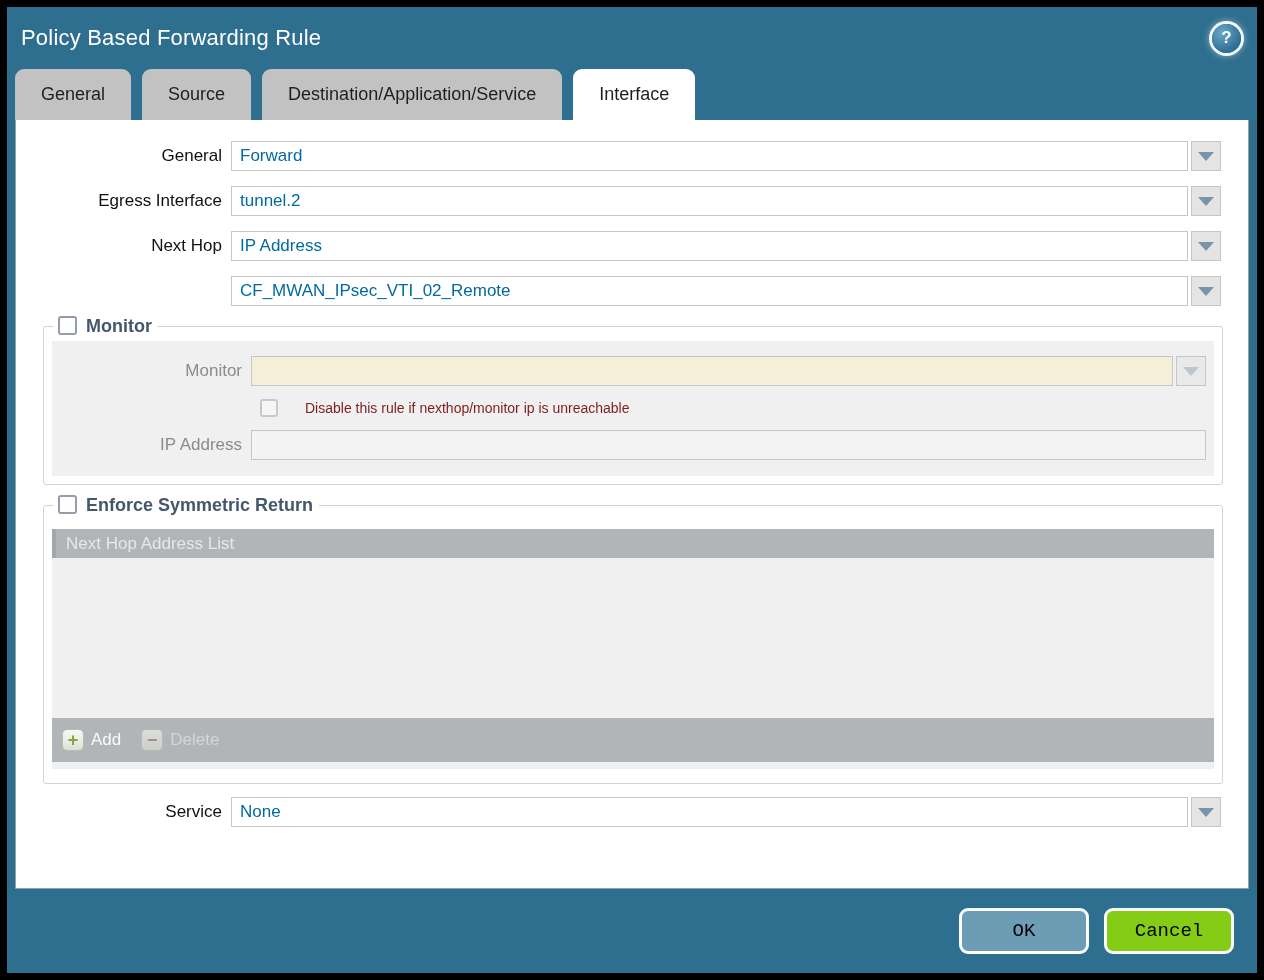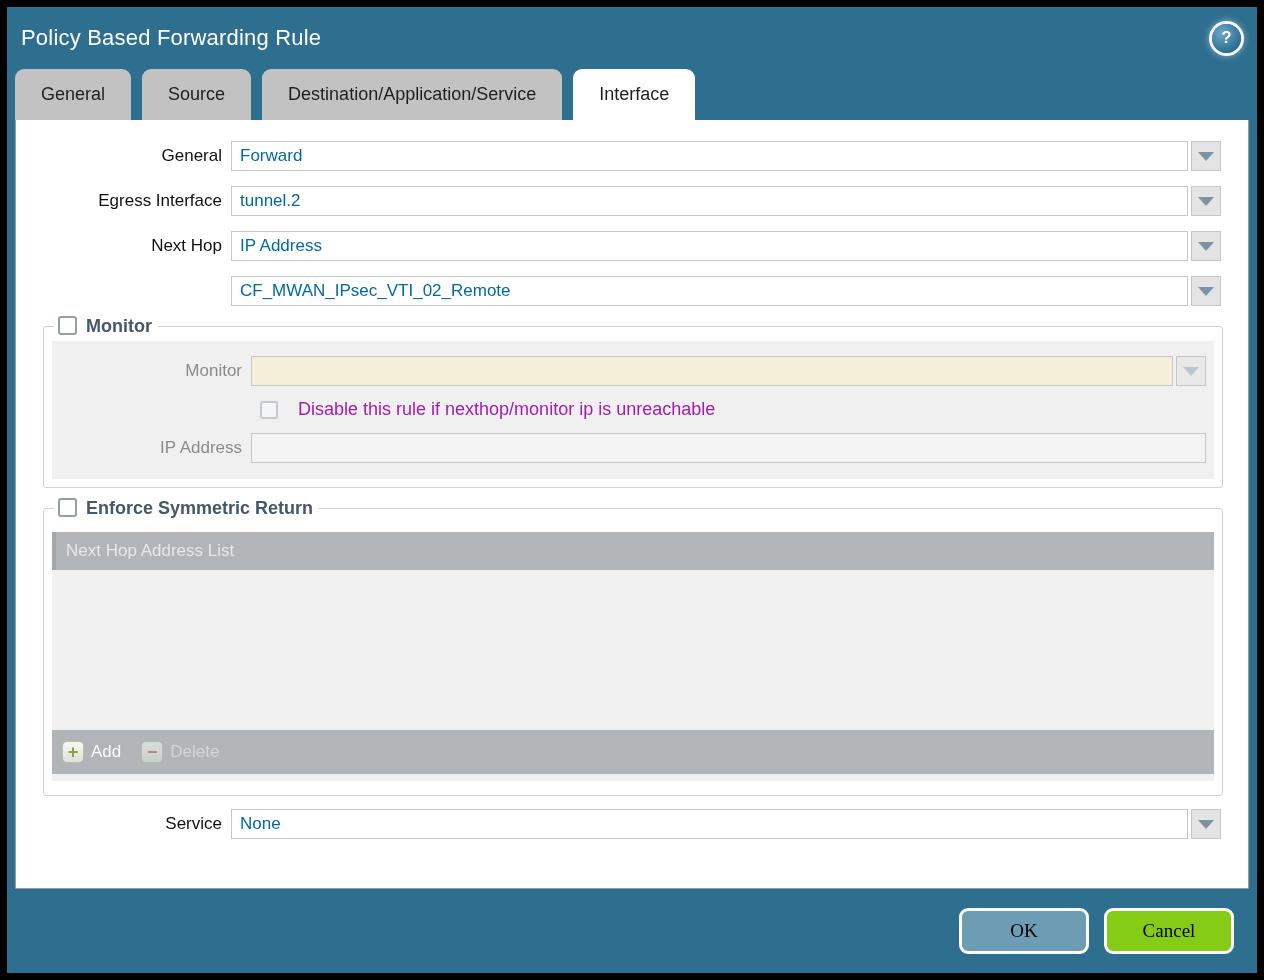--- a/index.html
+++ b/index.html
@@ -70,25 +70,25 @@
     width: 19px; height: 19px; background: #fff;
     border: 2px solid #959cab; border-radius: 3px; cursor: pointer; flex: 0 0 auto;
   }
   .checkbox.disabled { width: 18px; height: 18px; border: 2px solid #c3c9cf; background: #f5f5f5; cursor: default; }
   .sub-panel { background: #f0f0f1; padding: 15px 8px 16px 8px; }
   .sub-panel .form-row { margin: 0; }
   .sub-panel .form-label { width: 182px; color: #8b8b8b; }
   .textfield.cream { background: #f5eed8; }
   .textfield.disabled { background: #f3f3f3; color: #8b8b8b; }
   .sub-check-row { display: flex; align-items: center; margin: 13px 0 13px 200px; }
-  .sub-check-label { margin-left: 20px; font-size: 18px; color: #a21caf; }
+  .sub-check-label { margin-left: 27px; font-size: 14px; color: #7f1d1d; }
   
   .nh-table { margin: 9px 0 6px 0; background: #f0f0f1; padding-bottom: 7px; }
   .nh-header {
-    height: 38px; background: #b1b5b8; border-left: 4px solid #a3a7ab;
+    height: 29px; background: #b1b5b8; border-left: 4px solid #a3a7ab;
     display: flex; align-items: center; padding-left: 10px;
     color: #e6e8e9; font-size: 17px;
   }
   .nh-body { height: 160px; }
   .nh-footer { height: 44px; background: #b1b5b8; display: flex; align-items: center; padding-left: 10px; }
   .tbtn { display: flex; align-items: center; cursor: pointer; margin-right: 20px; }
   .tbtn-icon {
     width: 22px; height: 22px; border-radius: 5px;
     background: linear-gradient(#f8f9f5, #dde1d6); border: 1px solid #b9bfb0;
     display: flex; align-items: center; justify-content: center;
@@ -99,21 +99,21 @@
   .tbtn.disabled .tbtn-icon { opacity: .6; color: #b06a6a; }
   .tbtn.disabled .tbtn-label { color: #d3d6d9; }
   
   .footer {
     height: 84px; flex: 0 0 auto;
     display: flex; align-items: center; justify-content: flex-end;
     padding-right: 23px; gap: 15px;
   }
   .btn {
     min-width: 130px; height: 46px; border-radius: 9px; border: 3px solid #fff;
-    font-family: Liberation Serif, serif; font-size: 19px; color: #000;
+    font-family: Liberation Mono, monospace; font-size: 19px; color: #000;
     display: flex; align-items: center; justify-content: center; cursor: pointer;
   }
   .btn-ok { background: #6d9db5; }
   .btn-cancel { background: #84cc16; }
 </style>
 </head>
 <body>
 
 <div class="dialog">
 

